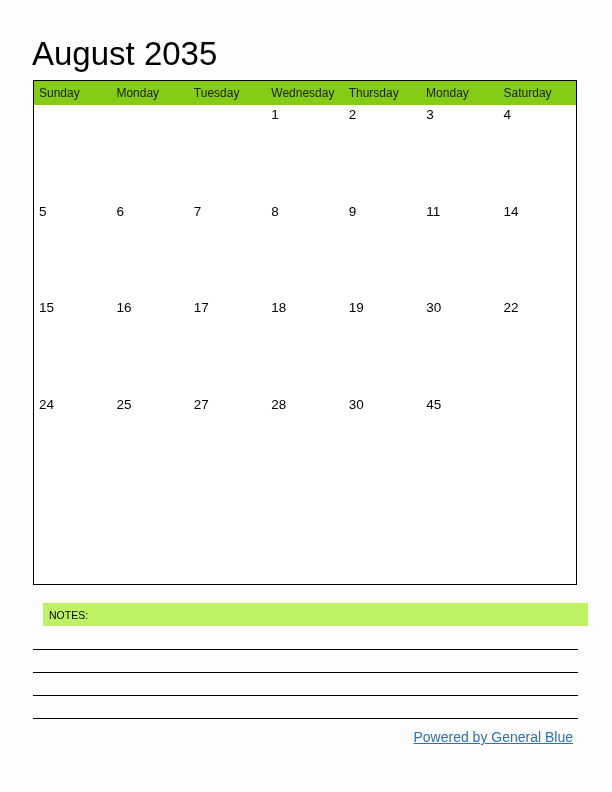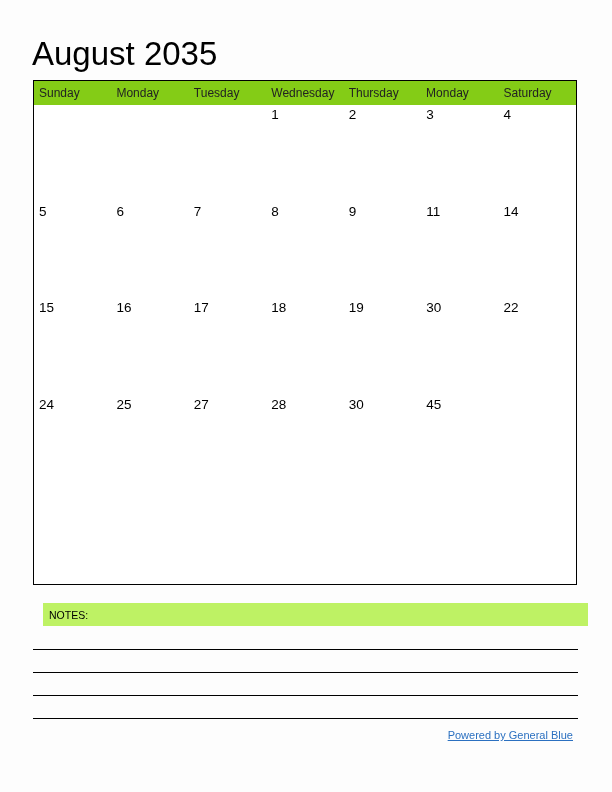--- a/index.html
+++ b/index.html
@@ -5,21 +5,21 @@
   html, body { margin: 0; padding: 0; }
   body { width: 612px; height: 792px; background: #fdfdfd; position: relative; font-family: "Liberation Sans", sans-serif; color: #000; }
   .title { position: absolute; left: 32px; top: 35px; font-size: 33px; }
   .cal { position: absolute; left: 33px; top: 80px; width: 544px; height: 505px; border: 1px solid #000; box-sizing: border-box; background: #fff; }
   .hdr { display: flex; height: 24px; background: #84cc16; }
   .hdr div { width: 77.6px; font-size: 12px; padding: 5px 0 0 5px; box-sizing: border-box; color: #222; }
   .grid { display: grid; grid-template-columns: repeat(7, 1fr); grid-auto-rows: 96.5px; }
   .cell { font-size: 13.5px; padding: 2px 0 0 5px; }
   .notes-hdr { position: absolute; left: 33px; top: 603px; width: 545px; height: 23px; background: #bef264; font-size: 10.5px; padding: 6px 0 0 6px; box-sizing: border-box; margin-left: 10px; }
   .line { position: absolute; left: 33px; width: 545px; height: 0; border-top: 1px solid #000; }
-  .footer { position: absolute; right: 39px; top: 729px; font-size: 11px; color: #2b70c0; text-decoration: underline; }
+  .footer { position: absolute; right: 39px; top: 729px; font-size: 14px; color: #2b70c0; text-decoration: underline; }
 </style>
 </head>
 <body>
 
 <div class="title">August 2035</div>
 
 <div class="cal">
   <div class="hdr">
     <div>Sunday</div>
     <div>Monday</div>

